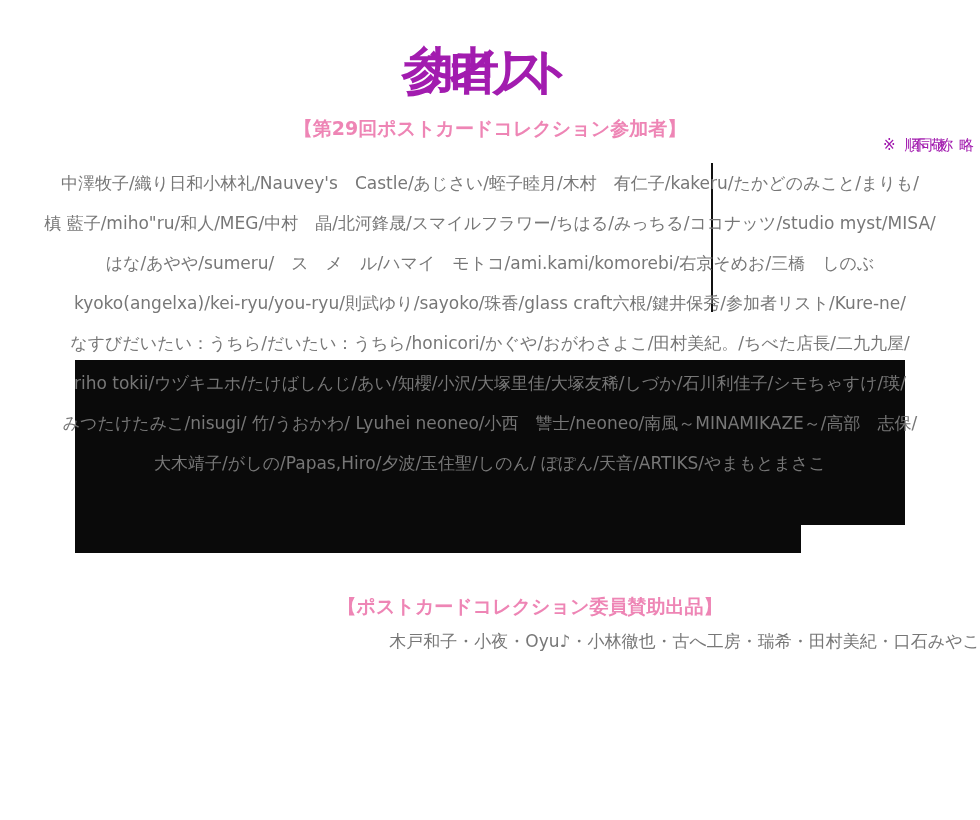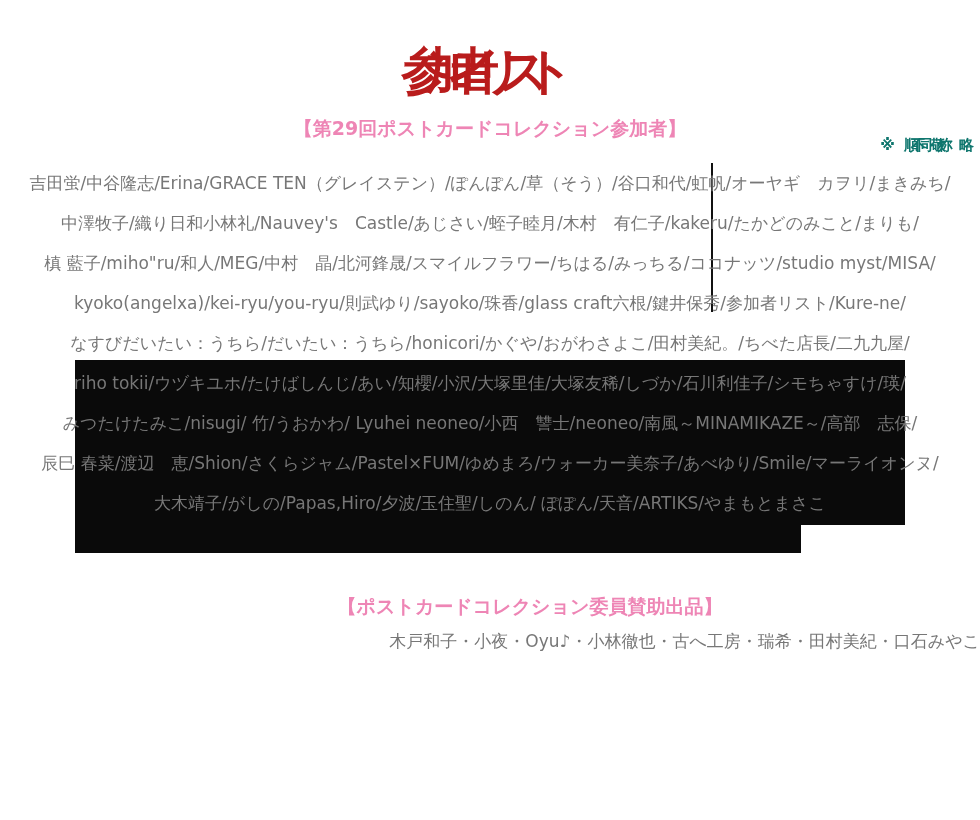--- a/index.html
+++ b/index.html
@@ -1,30 +1,30 @@
 <!DOCTYPE html>
 <html><head>
 <meta charset="utf-8">
 <style>
   html,body{margin:0;padding:0;background:#ffffff;}
   .page{position:relative;width:980px;height:820px;background:#ffffff;overflow:hidden;
         font-family:"DejaVu Sans",sans-serif;}
   
   .title{position:absolute;top:38px;left:0;width:100%;text-align:center;
-         font-size:50px;font-weight:bold;color:#b91c1c;
+         font-size:50px;font-weight:bold;color:#a21caf;
          letter-spacing:-0.52em;white-space:nowrap;}
   .title span{padding-right:0.6em;}
   
   .heading{position:absolute;left:0;width:100%;text-align:center;
            font-size:19px;font-weight:bold;color:#ee85b5;white-space:nowrap;}
   .heading-1{top:116px;}
   .heading-2{top:594px;padding-left:40px;}
   
-  .note{position:absolute;top:136px;right:6px;font-size:15px;font-weight:bold;
-        color:#0f766e;white-space:nowrap;}
+  .note{position:absolute;top:136px;right:6px;font-size:15px;font-weight:normal;
+        color:#a21caf;white-space:nowrap;}
   .note .squish{letter-spacing:-0.55em;margin-left:4px;margin-right:0.62em;}
   
   .black-box-main{position:absolute;left:75px;top:360px;width:830px;height:165px;
                   background:#0a0a0a;z-index:1;}
   .black-box-bar{position:absolute;left:75px;top:525px;width:726px;height:28px;
                  background:#0a0a0a;z-index:1;}
   .black-sliver{position:absolute;left:711px;top:163px;width:2px;height:149px;
                 background:#111111;z-index:1;}
   
   .names{position:absolute;top:163px;left:0;width:100%;z-index:2;}
@@ -48,28 +48,27 @@
     <span>※</span>
     <span class="squish">順不同・敬称</span>
     <span>略</span>
   </div>
 
   <div class="black-box-main"></div>
   <div class="black-box-bar"></div>
   <div class="black-sliver"></div>
 
   <div class="names">
-    <div class="name-line">吉田蛍/中谷隆志/Erina/GRACE TEN（グレイステン）/ぽんぽん/草（そう）/谷口和代/虹帆/オーヤギ　カヲリ/まきみち/</div>
     <div class="name-line">中澤牧子/織り日和小林礼/Nauvey's　Castle/あじさい/蛭子睦月/木村　有仁子/kakeru/たかどのみこと/まりも/</div>
     <div class="name-line">槙 藍子/miho"ru/和人/MEG/中村　晶/北河鋒晟/スマイルフラワー/ちはる/みっちる/ココナッツ/studio myst/MISA/</div>
+    <div class="name-line">はな/あやや/sumeru/　ス　メ　ル/ハマイ　モトコ/ami.kami/komorebi/右京そめお/三橋　しのぶ</div>
     <div class="name-line">kyoko(angelxa)/kei-ryu/you-ryu/則武ゆり/sayoko/珠香/glass craft六根/鍵井保秀/参加者リスト/Kure-ne/</div>
     <div class="name-line">なすびだいたい：うちら/だいたい：うちら/honicori/かぐや/おがわさよこ/田村美紀。/ちべた店長/二九九屋/</div>
     <div class="name-line">riho tokii/ウヅキユホ/たけばしんじ/あい/知櫻/小沢/大塚里佳/大塚友稀/しづか/石川利佳子/シモちゃすけ/瑛/</div>
     <div class="name-line">みつたけたみこ/nisugi/ 竹/うおかわ/ Lyuhei neoneo/小西　讐士/neoneo/南風～MINAMIKAZE～/高部　志保/</div>
-    <div class="name-line">辰巳 春菜/渡辺　恵/Shion/さくらジャム/Pastel×FUM/ゆめまろ/ウォーカー美奈子/あべゆり/Smile/マーライオンヌ/</div>
     <div class="name-line">大木靖子/がしの/Papas,Hiro/夕波/玉住聖/しのん/ ぽぽん/天音/ARTIKS/やまもとまさこ</div>
   </div>
 
   <div class="heading heading-2">【ポストカードコレクション委員賛助出品】</div>
 
   <div class="section2-line">木戸和子・小夜・Oyu♪・小林徹也・古へ工房・瑞希・田村美紀・口石みやこ</div>
 
 </div>
 
 </body></html>

